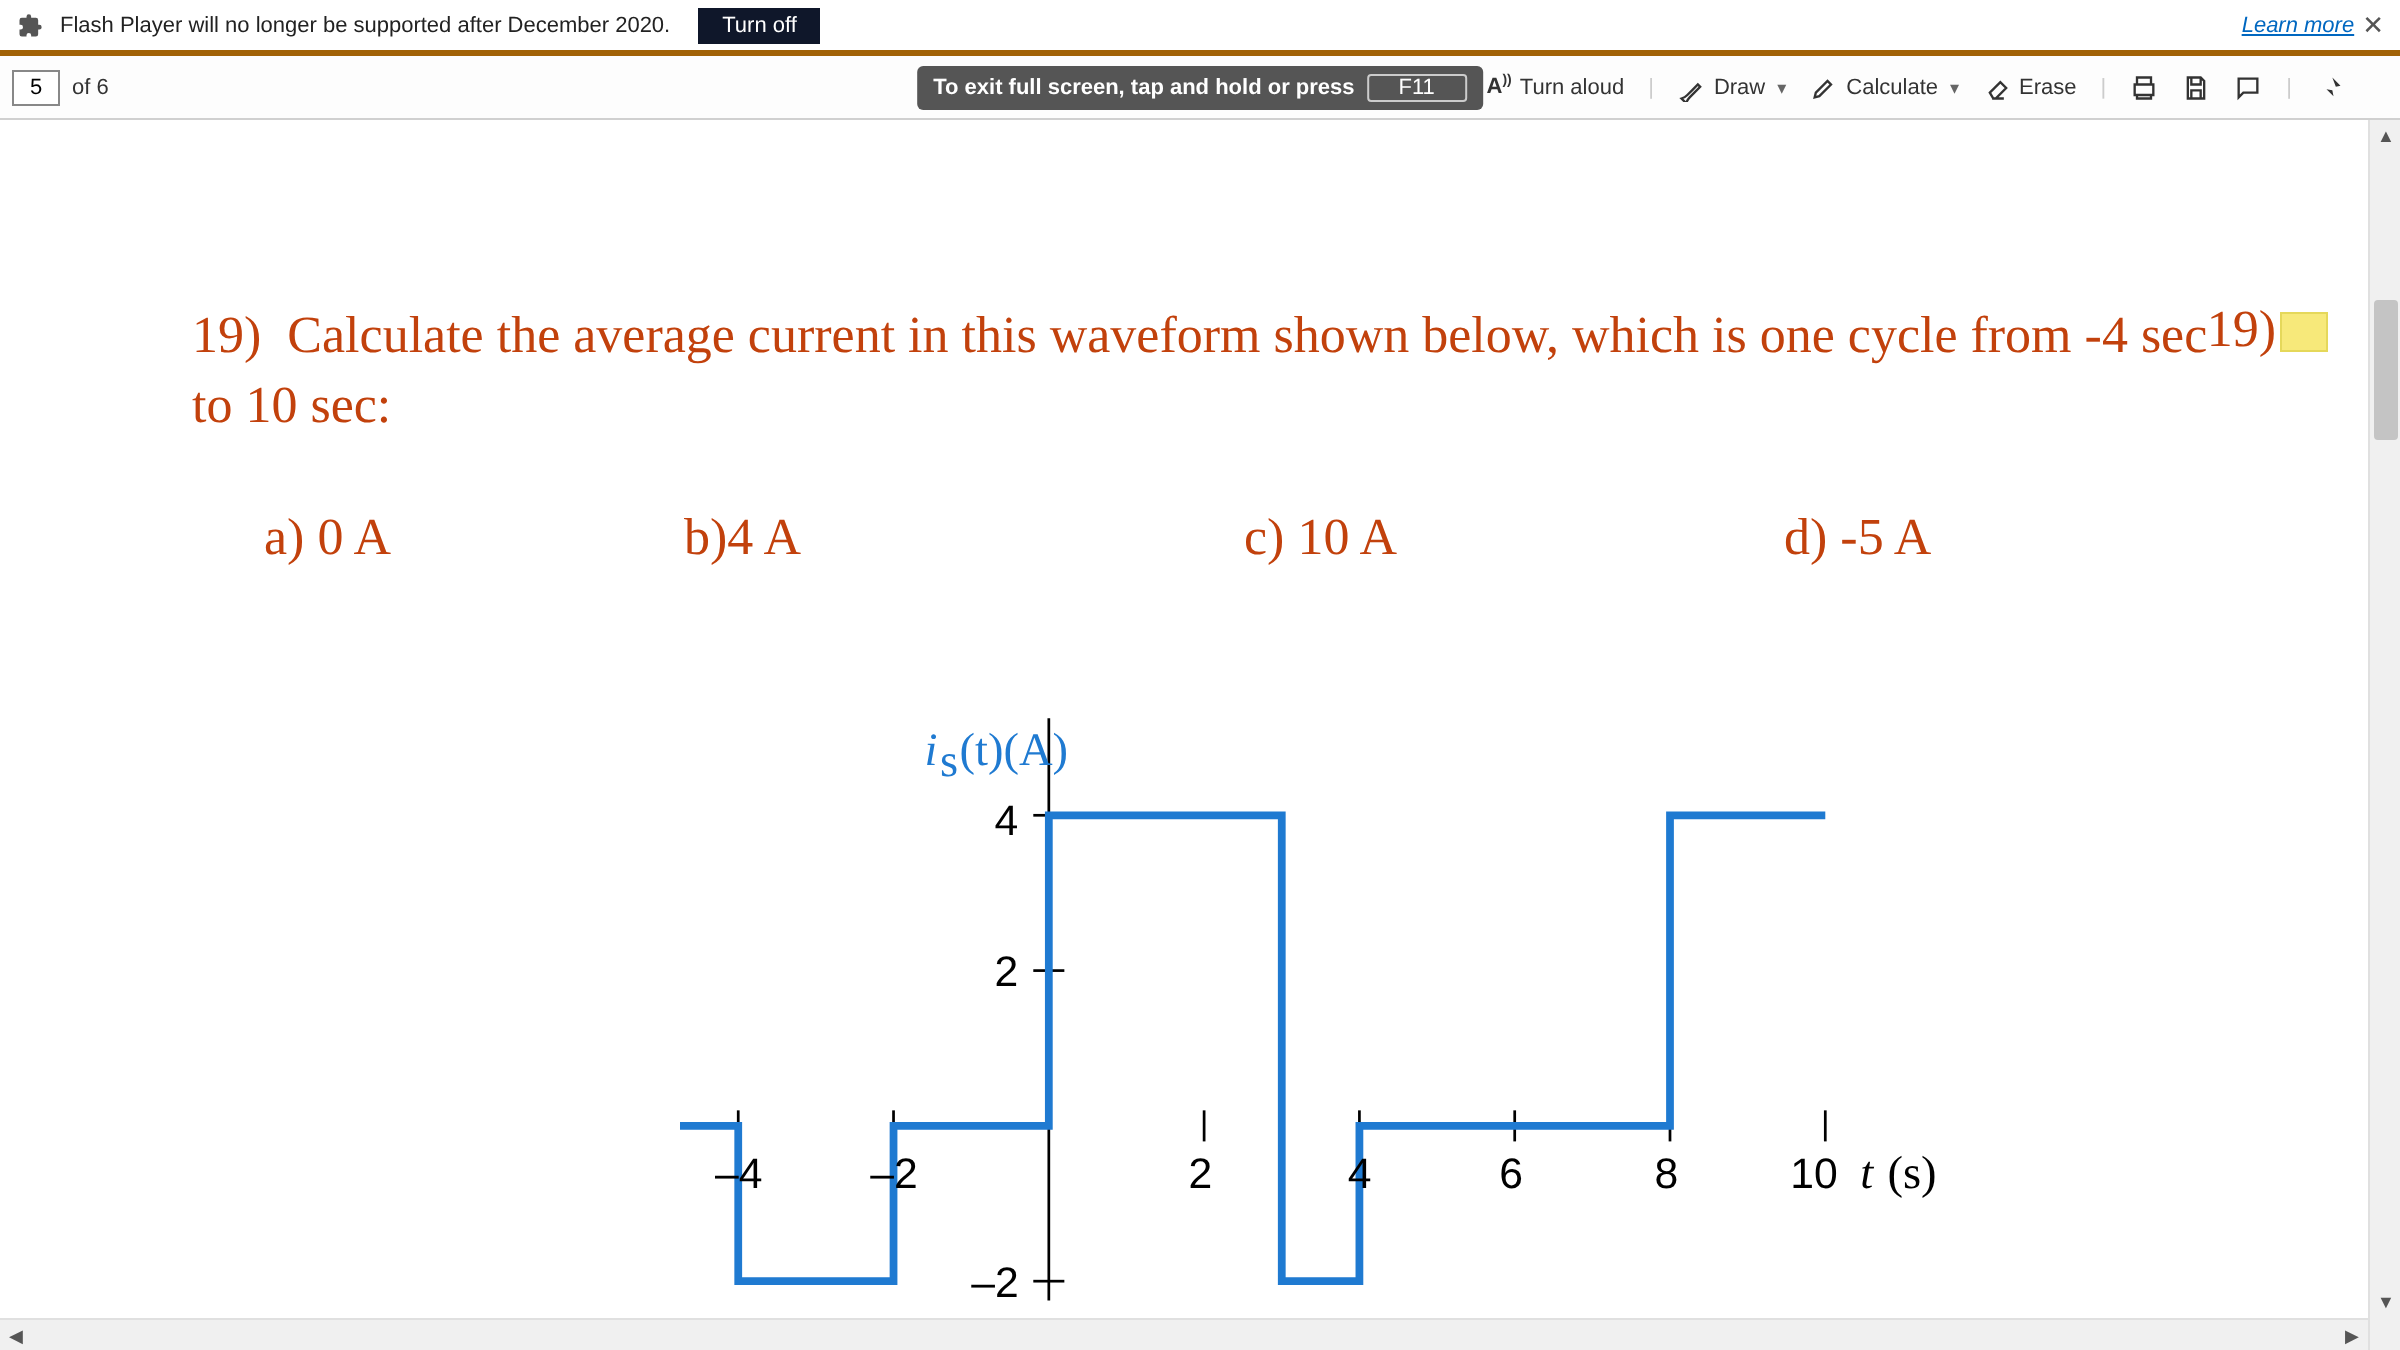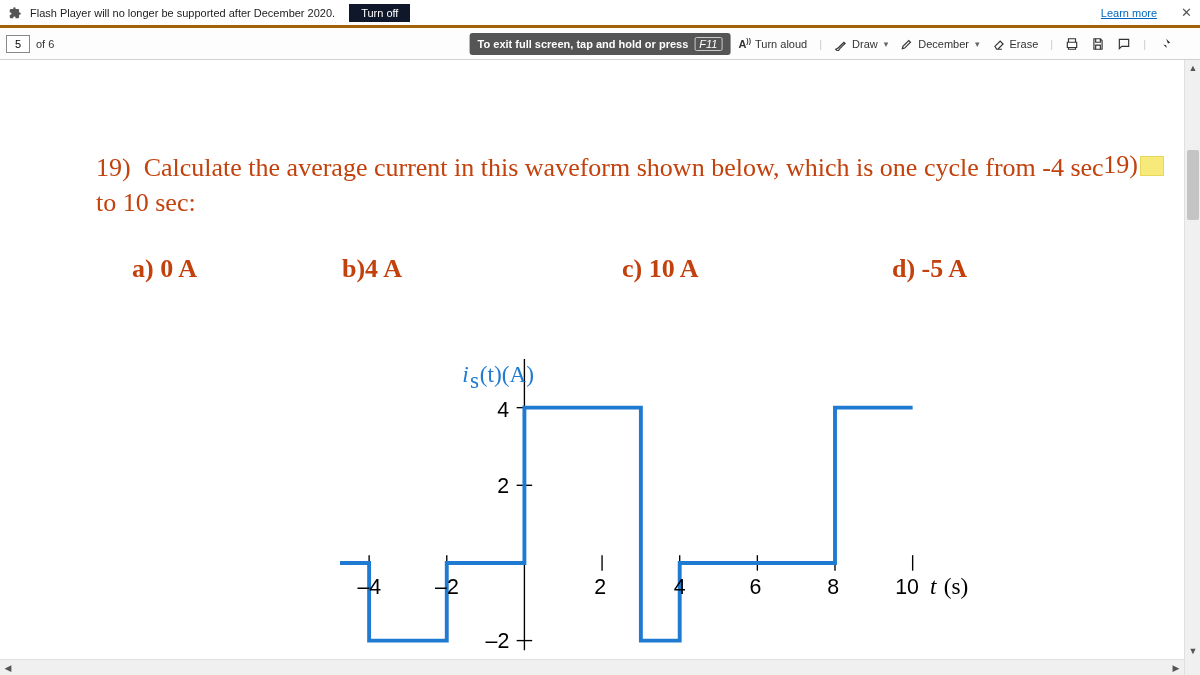--- a/index.html
+++ b/index.html
@@ -10,40 +10,40 @@
     height: 28px; width: 100%; background: #fff; border-bottom: 3px solid #a16207;
     display: flex; align-items: center; padding: 0 8px; font-size: 11px; color: #222;
   }
   .flash-bar .puzzle-icon { margin-right: 8px; display:inline-flex; }
   .flash-bar .flash-msg { flex: 0 0 auto; }
   .flash-bar .turnoff {
     margin-left: 14px; background:#0f172a; color:#fff; border:none;
     font-size:11px; padding:3px 12px; cursor:pointer;
   }
   .flash-bar .spacer { flex:1; }
-  .flash-bar .learn { color:#0067c0; text-decoration:underline; margin-right:24px; cursor:pointer; font-size:11px;}
+  .flash-bar .learn { color:#0067c0; text-decoration:underline; margin-right:4px; cursor:pointer; font-size:11px;font-style:italic;}
   .flash-bar .close-x { cursor:pointer; color:#555; font-size:13px; }
 
   
   .pdf-bar {
     height: 32px; width:100%; background:#fdfdfd; border-bottom:1px solid #d0d0d0;
     display:flex; align-items:center; font-size:11px; color:#444; position:relative;
   }
   .pdf-bar .page-box {
     width:24px; height:18px; border:1px solid #888; font-size:11px; text-align:center;
     margin-left:6px; margin-right:6px; background:#fff;
   }
   .pdf-bar .of-pages { color:#333; }
   .pdf-bar .center-pill {
     position:absolute; left:50%; transform:translateX(-50%);
     background:#555; color:#fff; font-size:11px; font-weight:600;
     padding:4px 8px; border-radius:3px; display:flex; align-items:center;text-align:right;
   }
   .pdf-bar .center-pill .key {
-    border:1px solid #ccc; padding:0 4px; margin-left:6px; border-radius:2px; font-weight:500;font-style:italic;
+    border:1px solid #ccc; padding:0 15px; margin-left:6px; border-radius:2px; font-weight:500;
   }
   .pdf-bar .right-tools {
     margin-left:auto; display:flex; align-items:center; gap:12px; padding-right:28px;
   }
   .pdf-bar .tool { display:flex; align-items:center; gap:4px; cursor:pointer; color:#333; }
   .pdf-bar .sep { color:#ccc; }
   .pdf-bar .small-icon { width:14px; height:14px; display:inline-block; }
   .chev { font-size:9px; color:#666; margin-left:2px;}
 
   
@@ -82,21 +82,21 @@
   .q-text { font-size:26px; line-height:1.35; }
   .q-num-right {
     position:absolute; right:-10px; top:0; font-size:26px; font-family:"Times New Roman",serif;
   }
   .q-mark {
     position:absolute; right:-36px; top:6px; width:24px; height:20px; background:#f7e97a; border:1px solid #e5d85a;
   }
   .choices {
     margin-top:34px; display:flex; gap:0; font-size:26px;
   }
-  .choices span { display:inline-block;font-weight:bold; }
+  .choices span { display:inline-block; }
   .choice-a { margin-left:36px; width:210px; }
   .choice-b { width:280px; }
   .choice-c { width:270px; }
   .choice-d { }
 
   
   .plot {
     position:absolute; left:330px; top:270px; width:680px; height:330px;
   }
   .plot svg { width:100%; height:100%; }
@@ -160,21 +160,21 @@
       <svg class="small-icon" viewBox="0 0 24 24">
           <path fill="none" stroke="#333" stroke-width="2" d="M3 21s3-1 5-3 9-9 9-9l2 2s-7 7-9 9-3 5-3 5z"></path>
         </svg>
       <span>Draw</span>
       <span class="chev">▾</span>
     </span>
     <span class="tool">
       <svg class="small-icon" viewBox="0 0 24 24">
           <path fill="none" stroke="#333" stroke-width="2" d="M4 20l4-1 10-10-3-3L5 16z"></path>
         </svg>
-      <span>December</span>
+      <span>Calculate</span>
       <span class="chev">▾</span>
     </span>
     <span class="tool">
       <svg class="small-icon" viewBox="0 0 24 24">
           <path fill="none" stroke="#333" stroke-width="2" d="M7 21h10M5 16l9-9 5 5-9 9H8z"></path>
         </svg>
       <span>Erase</span>
     </span>
     <span class="sep">|</span>
     <span class="tool">

